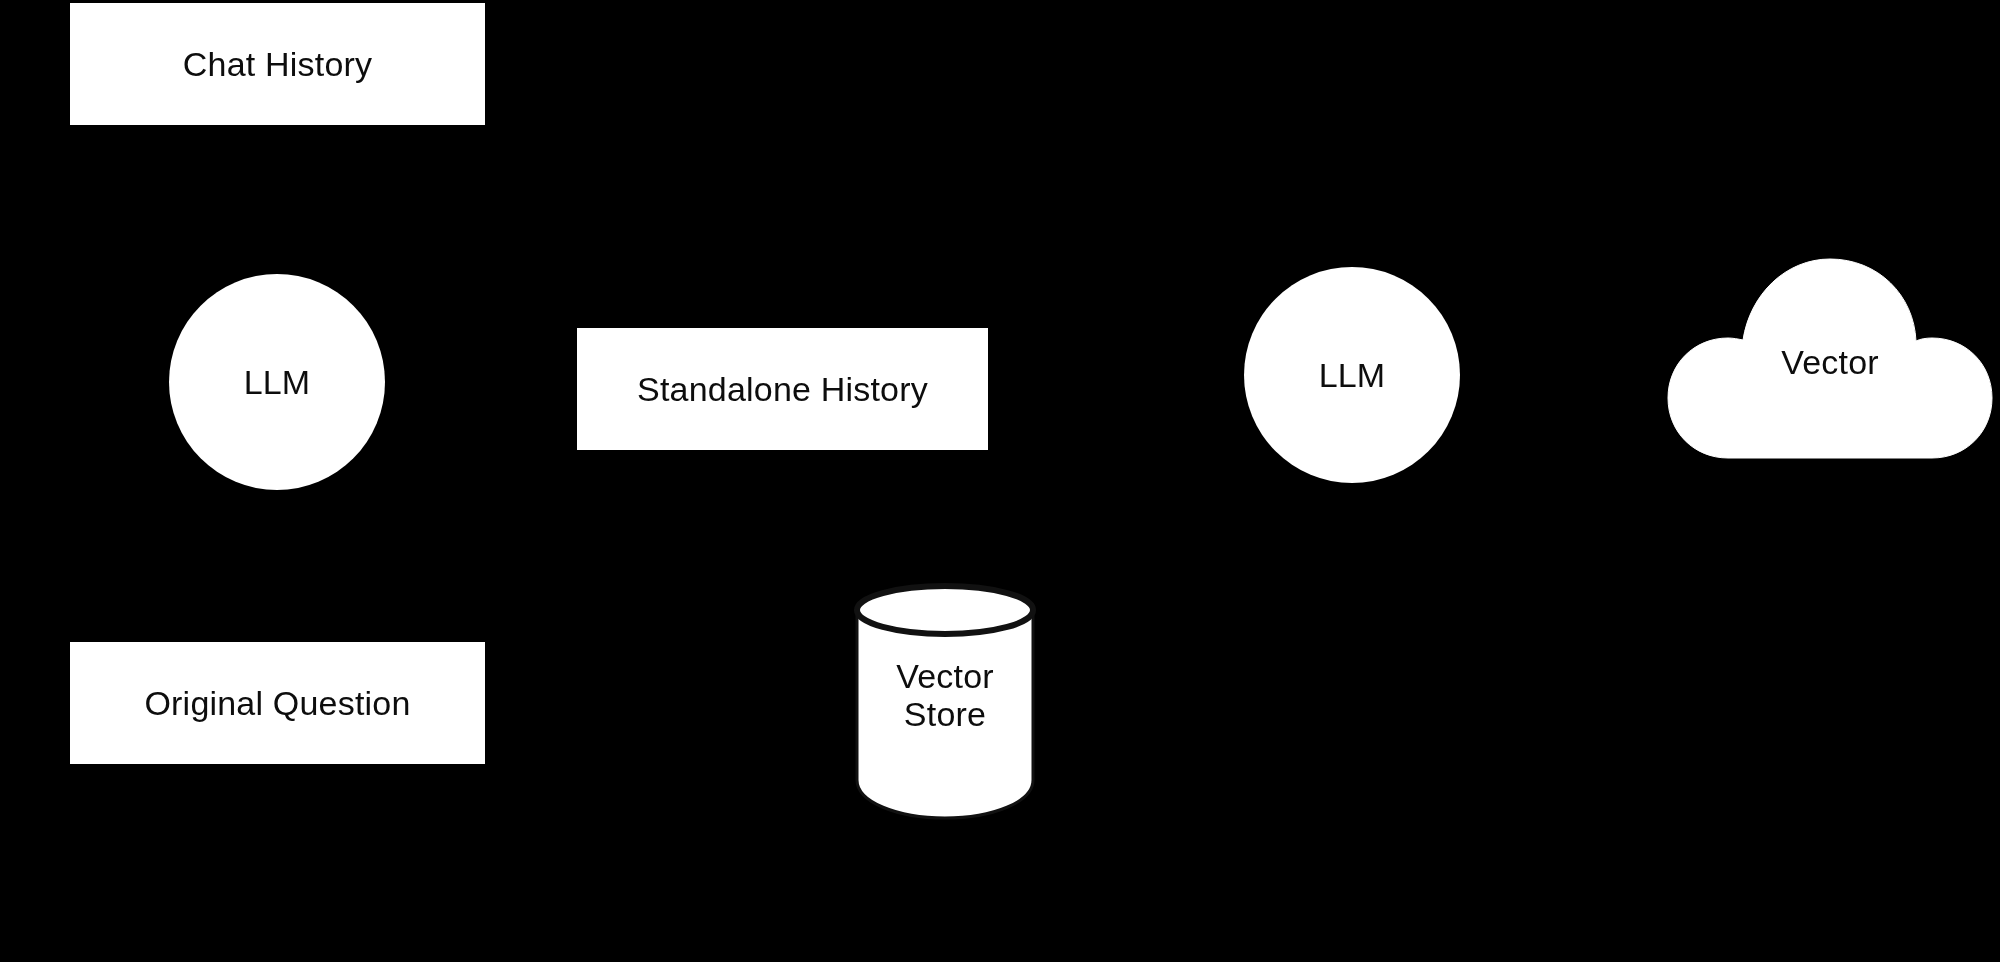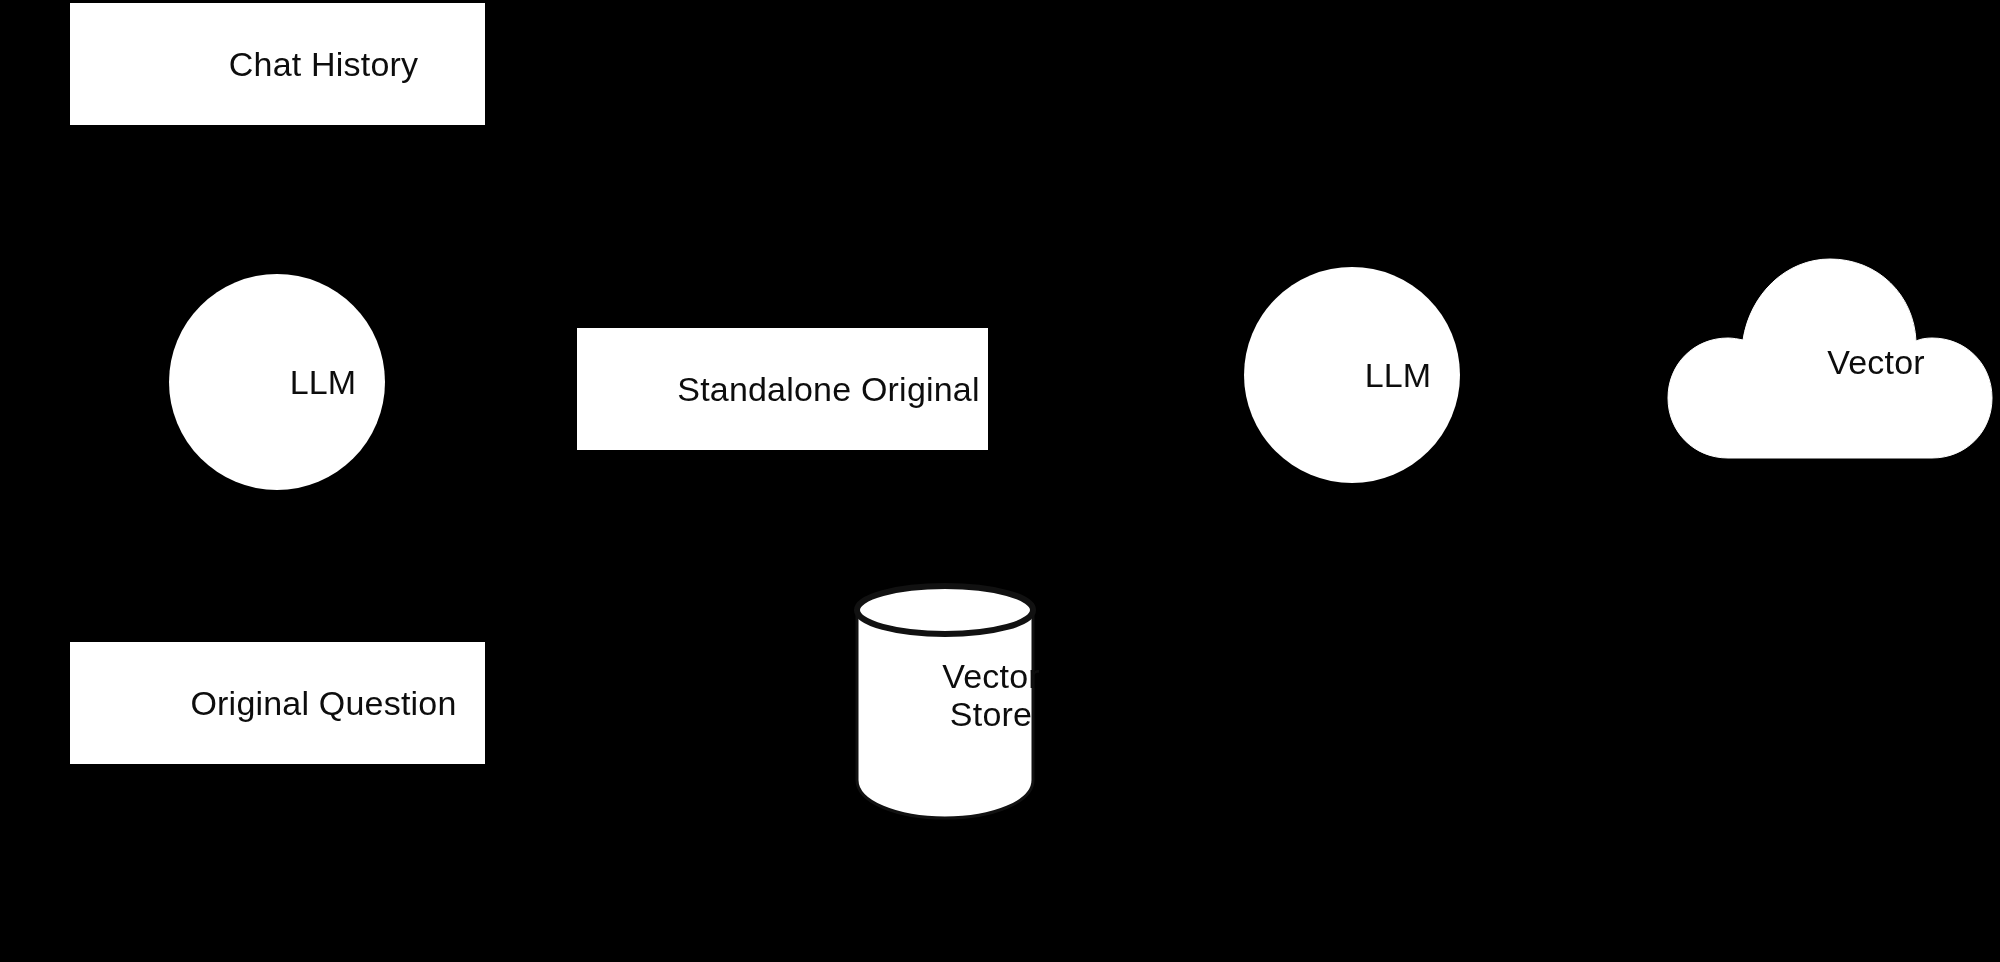--- a/index.html
+++ b/index.html
@@ -28,21 +28,20 @@
     align-items: center;
     justify-content: center;
     text-align: center;
     color: #0d0d0d;
     font-family: "Liberation Sans", sans-serif;
     font-weight: 400;
     line-height: 1.12;
     letter-spacing: 0.2px;
     white-space: pre-line;
     pointer-events: none;
-    padding-left: 46px;
   }
 
   
   .node-rect {
     position: absolute;
     background: #ffffff;
     box-sizing: border-box;
   }
 
   
@@ -100,21 +99,21 @@
 
 <div id="canvas">
 
   <div class="node-rect" id="node-chat-history"></div>
   <div class="shape-label" id="label-chat-history">Chat History</div>
 
   <div class="node-circle" id="node-llm-1"></div>
   <div class="shape-label" id="label-llm-1">LLM</div>
 
   <div class="node-rect" id="node-standalone-question"></div>
-  <div class="shape-label" id="label-standalone-question">Standalone Original</div>
+  <div class="shape-label" id="label-standalone-question">Standalone History</div>
 
   <div class="node-circle" id="node-llm-2"></div>
   <div class="shape-label" id="label-llm-2">LLM</div>
 
   <div class="node-cloud" id="node-answer">
     <svg viewBox="0 0 332 216" preserveAspectRatio="none">
       <path d="M 166 4
                C 214 4 250 40 252 86
                C 256 84 262 83 268 83
                C 302 83 328 109 328 143

